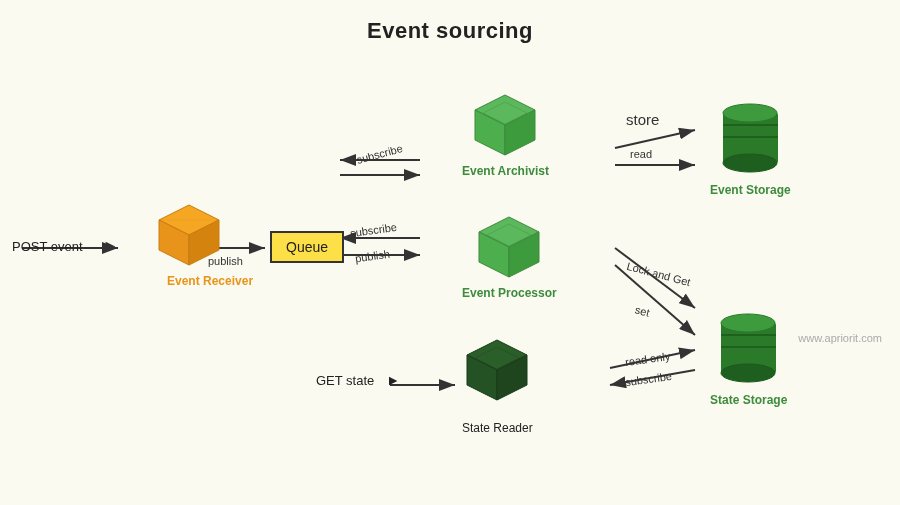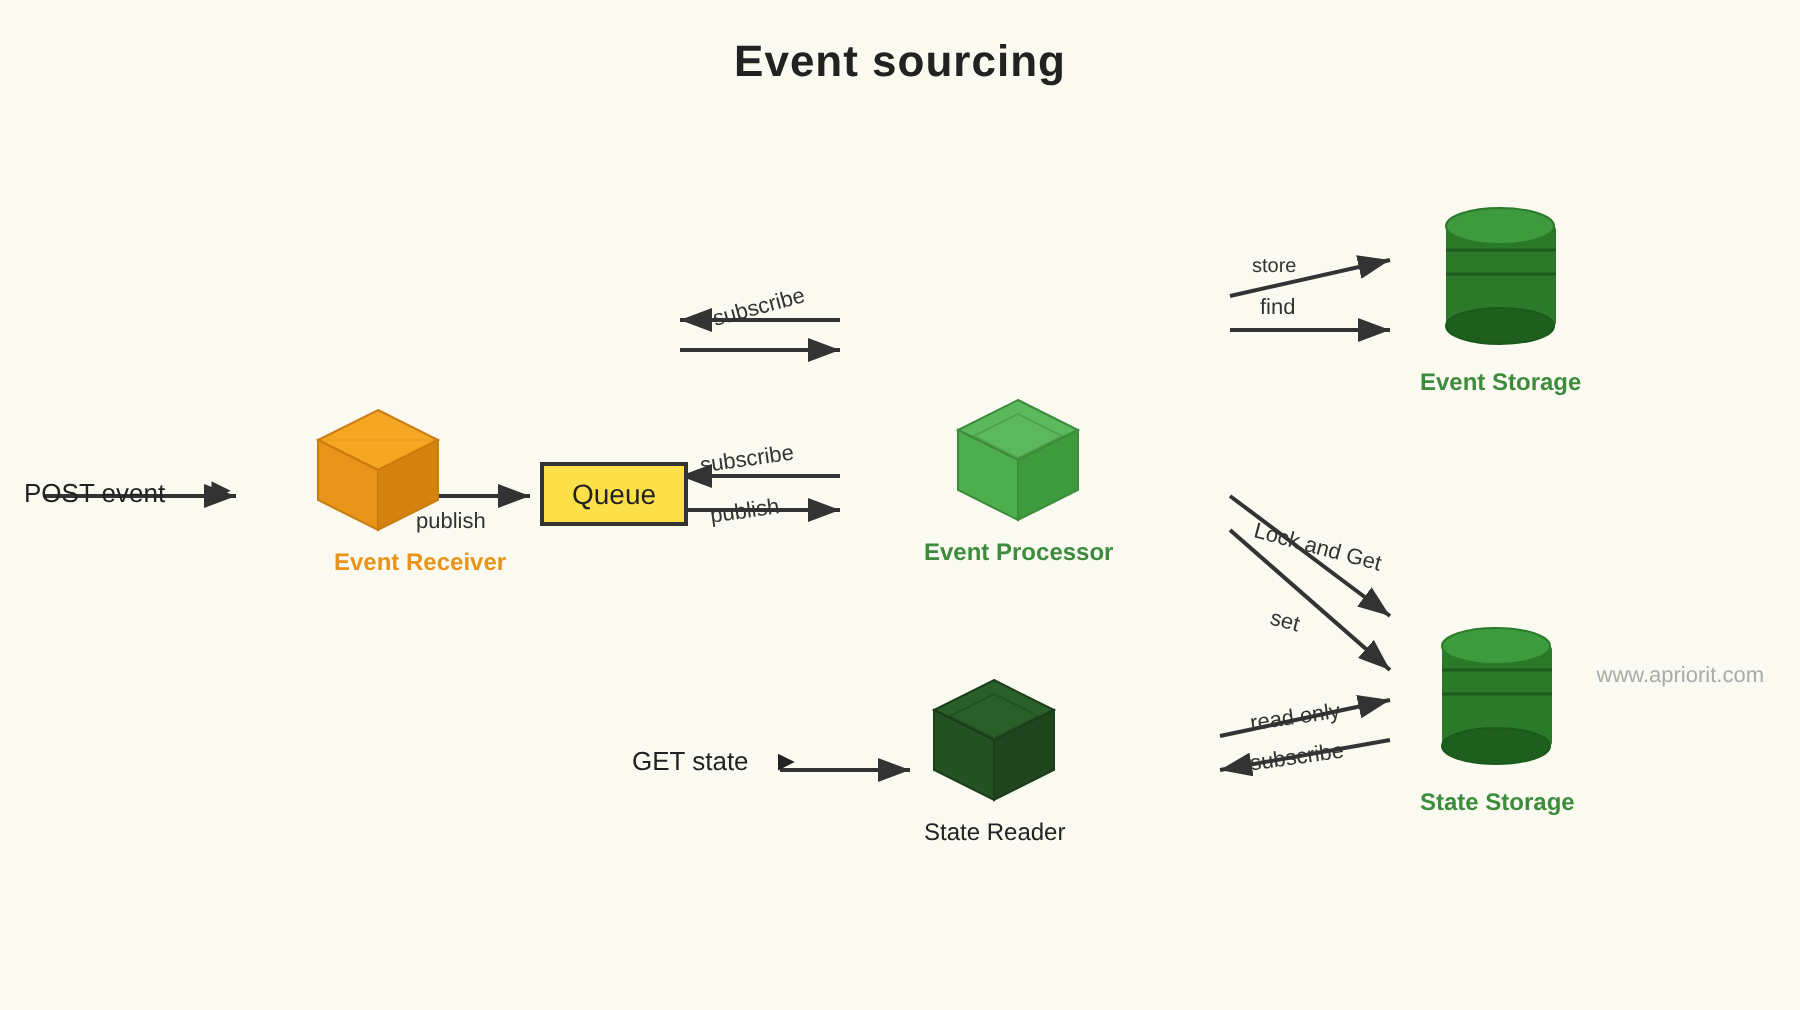--- a/index.html
+++ b/index.html
@@ -151,40 +151,53 @@
     </div>
     <div class="cube-label" style="color:#e8941a; font-weight:bold;padding-left:42px;">Event Receiver</div>
   </div>
 
   <div class="queue-box" style="left:270px; top:231px;">
     <span>Queue</span>
   </div>
 
   <div style="position:absolute; left:208px; top:255px; font-size:11px; color:#333;">publish</div>
 
+  <div class="cube-container" style="left:462px; top:90px;">
+    <div class="cube">
+      <svg viewBox="0 0 70 70" xmlns="http://www.w3.org/2000/svg">
+        <polygon points="35,5 65,20 35,35 5,20" fill="#5cb85c" stroke="#3d8b3d" stroke-width="1"></polygon>
+        <polygon points="5,20 35,35 35,65 5,50" fill="#4cae4c" stroke="#3d8b3d" stroke-width="1"></polygon>
+        <polygon points="65,20 35,35 35,65 65,50" fill="#3d9b3d" stroke="#3d8b3d" stroke-width="1"></polygon>
+        <line x1="35" y1="35" x2="35" y2="65" stroke="#3d8b3d" stroke-width="1" opacity="0.5"></line>
+
+        <polygon points="35,12 57,23 35,34 13,23" fill="none" stroke="#3d8b3d" stroke-width="0.8" opacity="0.5"></polygon>
+      </svg>
+    </div>
+    <div class="cube-label" style="color:#3d8b3d; font-weight:bold;">Event Archivist</div>
+  </div>
 
   <div style="position:absolute; left:356px; top:148px; font-size:11px; color:#333; transform:rotate(-15deg);">subscribe</div>
 
-  <div class="cube-container" style="left:462px; top:195px;justify-content:space-between;">
+  <div class="cube-container" style="left:462px; top:212px;justify-content:space-between;">
     <div class="cube">
       <svg viewBox="0 0 70 70" xmlns="http://www.w3.org/2000/svg">
         <polygon points="35,5 65,20 35,35 5,20" fill="#5cb85c" stroke="#3d8b3d" stroke-width="1"></polygon>
         <polygon points="5,20 35,35 35,65 5,50" fill="#4cae4c" stroke="#3d8b3d" stroke-width="1"></polygon>
         <polygon points="65,20 35,35 35,65 65,50" fill="#3d9b3d" stroke="#3d8b3d" stroke-width="1"></polygon>
         <line x1="35" y1="35" x2="35" y2="65" stroke="#3d8b3d" stroke-width="1" opacity="0.5"></line>
         <polygon points="35,12 57,23 35,34 13,23" fill="none" stroke="#3d8b3d" stroke-width="0.8" opacity="0.5"></polygon>
       </svg>
     </div>
     <div class="cube-label" style="color:#3d8b3d; font-weight:bold;">Event Processor</div>
   </div>
 
   <div style="position:absolute; left:350px; top:224px; font-size:11px; color:#333; transform:rotate(-8deg);">subscribe</div>
   <div style="position:absolute; left:355px; top:250px; font-size:11px; color:#333; transform:rotate(-8deg);">publish</div>
 
-  <div class="cube-container" style="left:462px; top:335px;">
+  <div class="cube-container" style="left:462px; top:335px;gap:12px;">
     <div class="cube">
       <svg viewBox="0 0 70 70" xmlns="http://www.w3.org/2000/svg">
         <polygon points="35,5 65,20 35,35 5,20" fill="#2a5f2a" stroke="#1a3d1a" stroke-width="1"></polygon>
         <polygon points="5,20 35,35 35,65 5,50" fill="#245224" stroke="#1a3d1a" stroke-width="1"></polygon>
         <polygon points="65,20 35,35 35,65 65,50" fill="#1e451e" stroke="#1a3d1a" stroke-width="1"></polygon>
         <line x1="35" y1="35" x2="35" y2="65" stroke="#1a3d1a" stroke-width="1" opacity="0.5"></line>
         <polygon points="35,12 57,23 35,34 13,23" fill="none" stroke="#1a3d1a" stroke-width="0.8" opacity="0.4"></polygon>
       </svg>
     </div>
     <div class="cube-label" style="color:#222; font-weight:normal;">State Reader</div>
@@ -205,22 +218,22 @@
         <line x1="5" y1="42" x2="60" y2="42" stroke="#1a5a1a" stroke-width="1.5"></line>
 
         <ellipse cx="32" cy="18" rx="27" ry="9" fill="#3d9b3d" stroke="#2a7a2a" stroke-width="1"></ellipse>
 
         <ellipse cx="32" cy="68" rx="27" ry="9" fill="#1e5e1e" stroke="#1a5a1a" stroke-width="1"></ellipse>
       </svg>
     </div>
     <div class="db-label" style="color:#3d8b3d;">Event Storage</div>
   </div>
 
-  <div style="position:absolute; left:626px; top:128px; font-size:10px; color:#333;">store</div>
-  <div style="position:absolute; left:630px; top:148px; font-size:11px; color:#333;">find</div>
+  <div style="position:absolute; left:626px; top:111px; font-size:15px; color:#333;">store</div>
+  <div style="position:absolute; left:630px; top:148px; font-size:11px; color:#333;">read</div>
 
   <div class="db-container" style="left:710px; top:305px;">
     <div class="db">
       <svg viewBox="0 0 65 80" xmlns="http://www.w3.org/2000/svg">
         <rect x="5" y="18" width="55" height="50" fill="#2a7a2a" rx="2"></rect>
         <line x1="5" y1="30" x2="60" y2="30" stroke="#1a5a1a" stroke-width="1.5"></line>
         <line x1="5" y1="42" x2="60" y2="42" stroke="#1a5a1a" stroke-width="1.5"></line>
         <ellipse cx="32" cy="18" rx="27" ry="9" fill="#3d9b3d" stroke="#2a7a2a" stroke-width="1"></ellipse>
         <ellipse cx="32" cy="68" rx="27" ry="9" fill="#1e5e1e" stroke="#1a5a1a" stroke-width="1"></ellipse>
       </svg>

